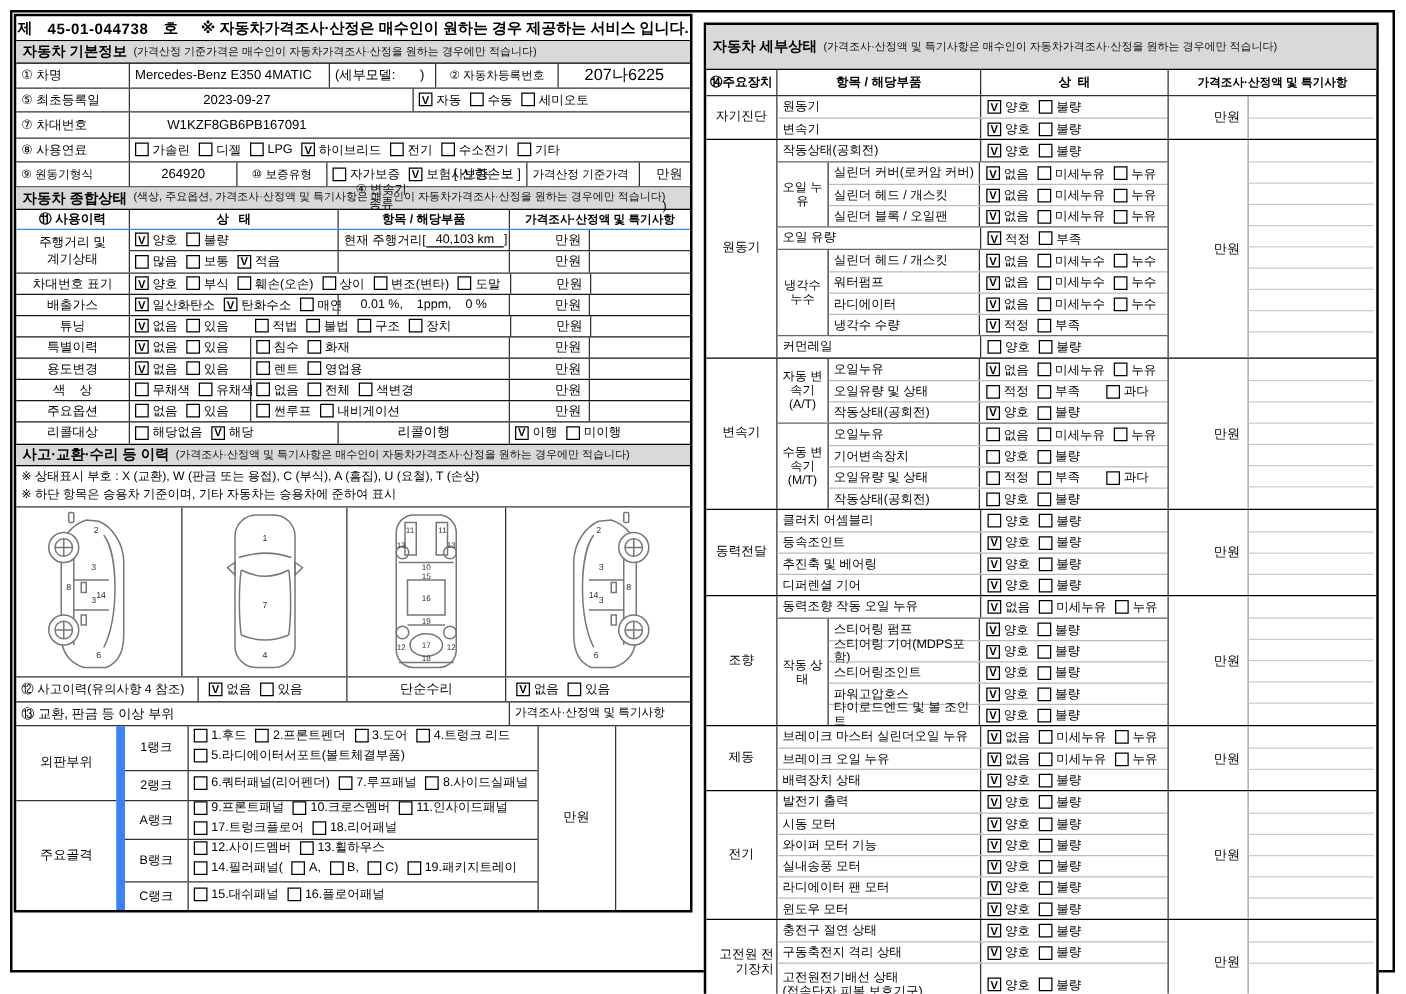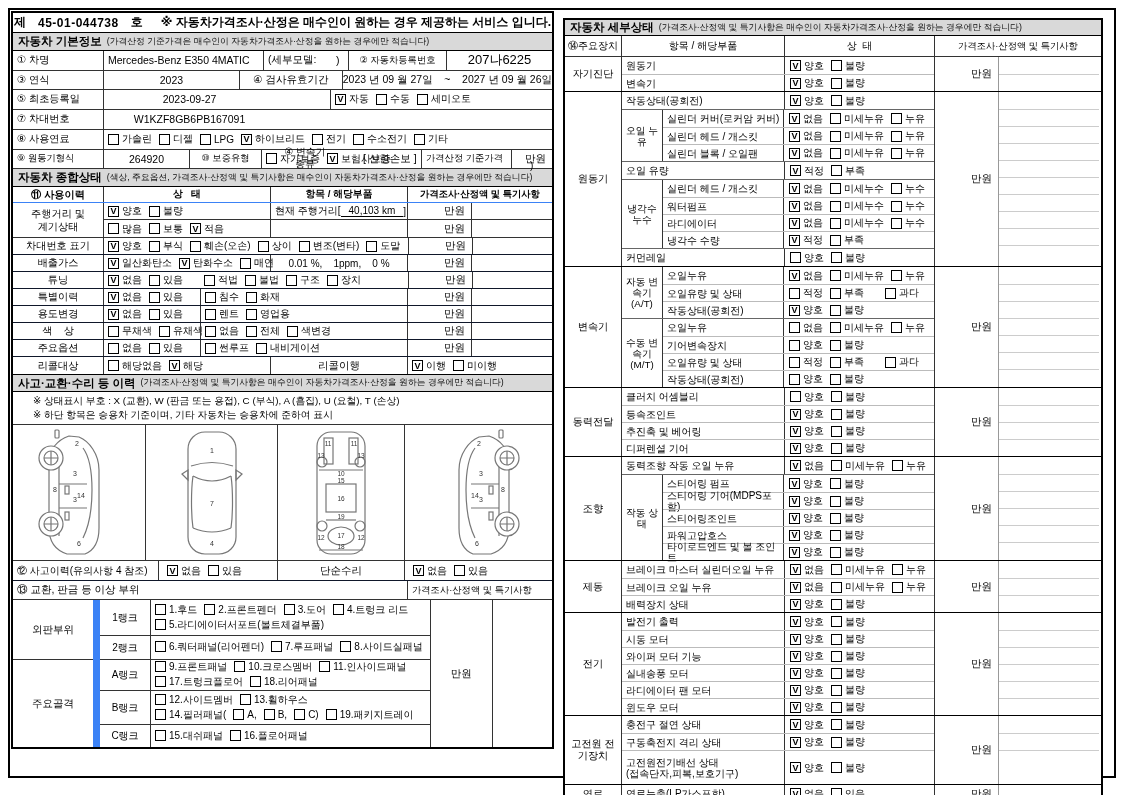--- a/index.html
+++ b/index.html
@@ -37,44 +37,44 @@
 
 .c-hrow{display:flex;height:16px;border-bottom:1px solid #3b82f6;font-weight:bold;font-size:9.8px}
 .c-row{display:flex;height:17px;border-bottom:1px solid #0f172a}
 .c-pair{display:flex;border-bottom:1px solid #333}
 .c-pair .c-row{border-bottom:none}
 .c-pair .c-row:first-child{border-bottom:1px solid #333}
 .c-lab{width:90px;flex:none;font-size:10.2px}
 .pricecell{width:64px;flex:none;justify-content:flex-end;padding-right:6px;display:flex;align-items:center}
 .blankcell{width:78px;flex:none}
 
-.legend{padding:2px 20px;border-bottom:1px solid #333;font-size:9.8px;line-height:14px}
+.legend{padding:2px 4px;border-bottom:1px solid #333;font-size:9.8px;line-height:14px}
 .diag{display:flex;height:136px;border-bottom:1px solid #333}
 .diag .cell{display:flex;align-items:center;justify-content:center}
 svg text{font-family:"Liberation Sans",sans-serif}
 
 .ex-hrow{display:flex;height:19px;border-bottom:1px solid #333}
 .ex-body{display:flex}
 .ex-cats{width:80px;flex:none;display:flex;flex-direction:column}
 .ex-cat{display:flex;align-items:center;justify-content:center}
 .ex-main{flex:1;display:flex;flex-direction:column;border-left:7px solid #3b82f6}
 .ex-row{display:flex;border-bottom:1px solid #333}
 .ex-row:last-child{border-bottom:none}
 .ex-rank{width:50px;flex:none;display:flex;align-items:center;justify-content:center;font-size:10px}
 .ex-items{flex:1;border-left:1px solid #333;display:flex;flex-direction:column;justify-content:center;padding-left:4px}
 .ex-line{line-height:13px;white-space:nowrap}
 .ex-price{width:62px;flex:none;border-left:1px solid #333;display:flex;align-items:center;justify-content:center}
 .ex-blank{width:80px;flex:none;border-left:1px solid #333}
 
-.rp .sechead{height:16px}
-.rt-hrow{display:flex;height:21px;border-bottom:1px solid #333;font-weight:normal;font-size:10px}
+.rp .sechead{height:36px}
+.rt-hrow{display:flex;height:21px;border-bottom:1px solid #333;font-weight:bold;font-size:10px}
 .rt-group{display:flex;border-bottom:1px solid #000}
 .rt-group:last-child{border-bottom:none}
 .rt-gname{width:56px;flex:none;display:flex;align-items:center;justify-content:center;
-  text-align:center;font-size:10.2px;line-height:12px;padding:0 2px}
+  text-align:right;font-size:10.2px;line-height:12px;padding:0 2px}
 .rt-mid{width:313px;flex:none;border-left:1px solid #333;display:flex;flex-direction:column}
 .rt-block{display:flex;border-top:1px solid #666}
 .rt-block:first-child{border-top:none}
 .rt-sub{width:41px;flex:none;display:flex;align-items:center;justify-content:center;
   text-align:center;font-size:9.8px;line-height:11px;border-right:1px solid #333;padding:0 1px}
 .rt-rows{flex:1;display:flex;flex-direction:column}
 .rt-row{display:flex;height:17px;border-top:1px solid #bbb}
 .rt-row.tall{height:34px}
 .rt-row:first-child{border-top:none}
 .rt-item{width:121px;flex:none;display:flex;flex-direction:column;justify-content:center;
@@ -111,26 +111,20 @@
       <span class="n">(가격산정 기준가격은 매수인이 자동차가격조사·산정을 원하는 경우에만 적습니다)</span>
     </div>
 
     <div class="b-row">
       <div class="l c-lab">① 차명</div>
       <div class="l bl" style="width:160px">Mercedes-Benz E350 4MATIC</div>
       <div class="l bl" style="width:73px">(세부모델:</div>
       <div class="row" style="width:12px;justify-content:flex-start">)</div>
       <div class="c bl fs9" style="width:98px">② 자동차등록번호</div>
       <div class="c bl regno" style="flex:1">207나6225</div>
-    </div>
-    <div class="b-row">
-      <div class="l c-lab">③ 연식</div>
-      <div class="c bl" style="width:140px">2023</div>
-      <div class="c bl" style="width:106px">④ 검사유효기간</div>
-      <div class="c bl pre" style="flex:1">2023 년 09 월 27일    ~    2027 년 09 월 26일</div>
     </div>
     <div style="display:flex;border-bottom:1px solid #333">
       <div style="flex:1">
         <div class="b-row" style="border-bottom:1px solid #333">
           <div class="l c-lab">⑤ 최초등록일</div>
           <div class="c bl" style="width:172px">2023-09-27</div>
           <div class="c bl fs10" style="width:55px;visibility:hidden">.</div>
           <div class="l bl" style="flex:1">
               <span class="cbi">
                 <span class="cb on">V</span>

